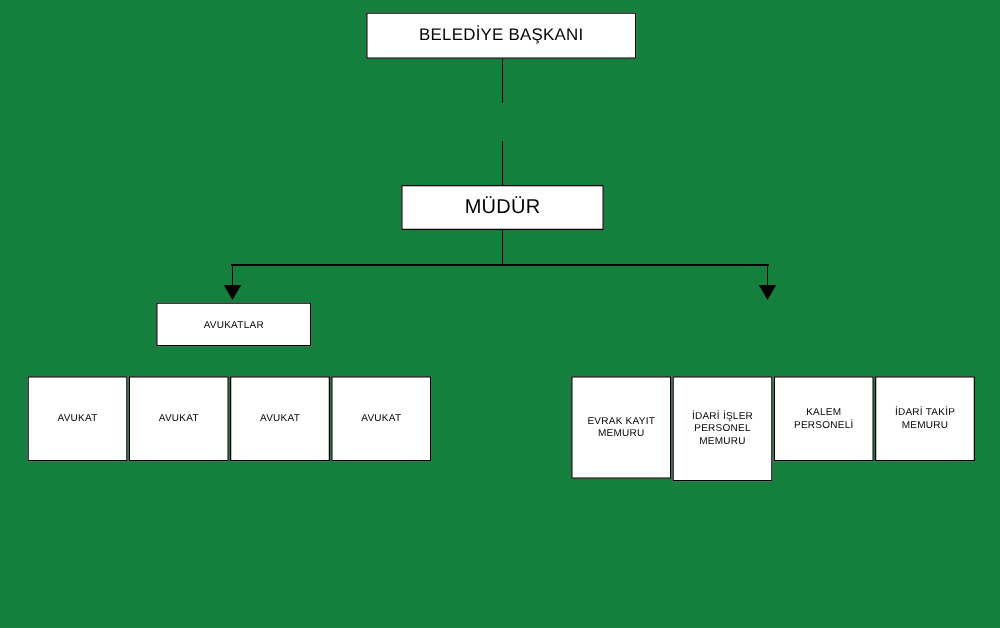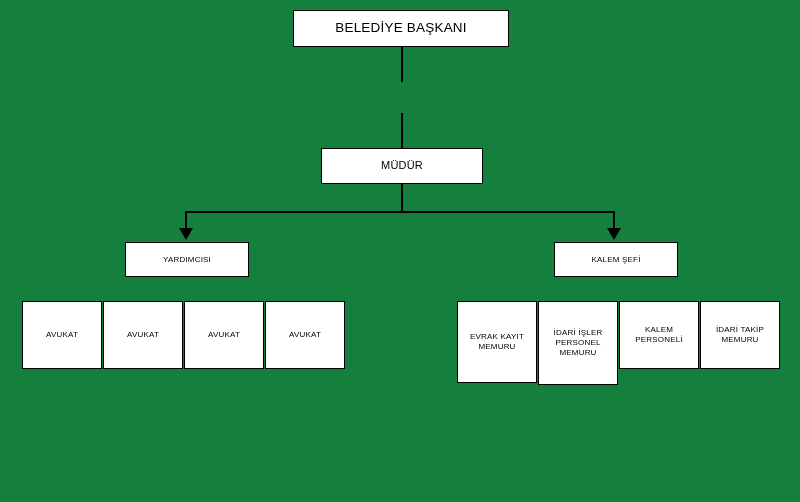--- a/index.html
+++ b/index.html
@@ -27,21 +27,21 @@
     align-items: center;
     justify-content: center;
     text-align: center;
     color: #000000;
     line-height: 1.25;
     letter-spacing: 0.2px;
     white-space: pre-line;
   }
   .node.level-1 { font-size: 13.5px; }
   .node.level-2 { font-size: 10.5px; }
-  .node.level-3 { font-size: 11px; }
+  .node.level-3 { font-size: 16px; }
   .node.level-4 { font-size: 8px; }
   .node.level-5 { font-size: 8px; }
 
   #connectors {
     position: absolute;
     left: 0;
     top: 0;
     width: 800px;
     height: 502px;
     pointer-events: none;
@@ -63,23 +63,22 @@
     </g>
     <polygon points="179,228 193,228 186,240" fill="#000000"></polygon>
     <polygon points="607,228 621,228 614,240" fill="#000000"></polygon>
   </svg>
 
   <div class="node level-1" style="left:293px; top:10px; width:216px; height:37px;">BELEDİYE BAŞKANI</div>
 
 
   <div class="node level-3" style="left:321px; top:148px; width:162px; height:36px;">MÜDÜR</div>
 
-  <div class="node level-4" style="left:125px; top:242px; width:124px; height:35px;">YARDIMCISI</div>
+  <div class="node level-4" style="left:125px; top:242px; width:124px; height:35px;">AVUKATLAR</div>
 
-  <div class="node level-4" style="left:554px; top:242px; width:124px; height:35px;">KALEM ŞEFİ</div>
 
   <div class="node level-5" style="left:22px; top:301px; width:80px; height:68px;">AVUKAT</div>
   <div class="node level-5" style="left:103px; top:301px; width:80px; height:68px;">AVUKAT</div>
   <div class="node level-5" style="left:184px; top:301px; width:80px; height:68px;">AVUKAT</div>
   <div class="node level-5" style="left:265px; top:301px; width:80px; height:68px;">AVUKAT</div>
 
   <div class="node level-5" style="left:457px; top:301px; width:80px; height:82px;">EVRAK KAYIT
 MEMURU</div>
   <div class="node level-5" style="left:538px; top:301px; width:80px; height:84px;">İDARİ İŞLER
 PERSONEL

